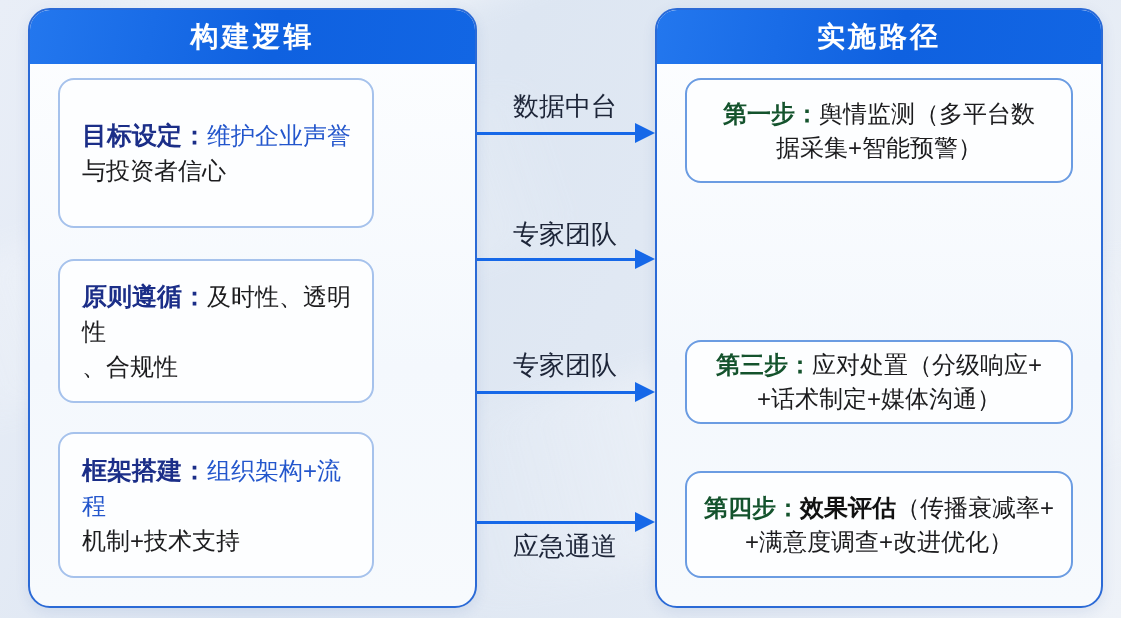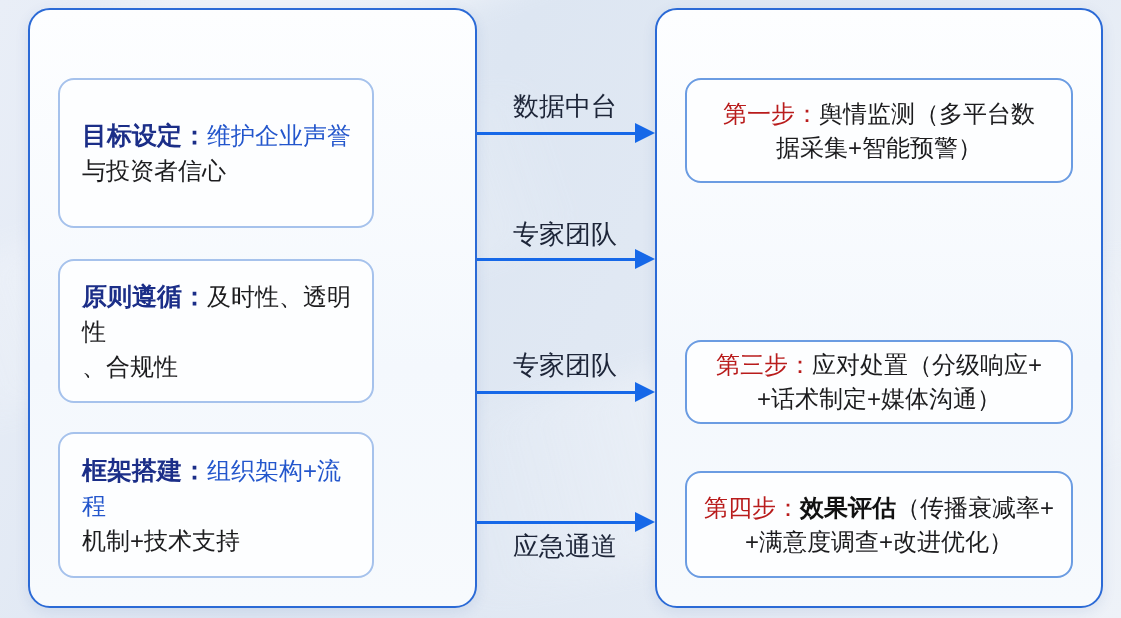--- a/index.html
+++ b/index.html
@@ -37,21 +37,21 @@
   .rbox{
     left:28px;width:388px;border:2px solid #6b9ce2;border-radius:16px;
     padding:0 12px;justify-content:center;
   }
   .lbox p, .rbox p{
     margin:0;white-space:pre-line;font-size:24px;line-height:35px;color:#1c1c1e;
   }
   .rbox p{text-align:center;line-height:34px;}
   .lbl-left{font-weight:bold;color:#1b2e88;font-size:25px;}
   .hl{color:#2356cc;}
-  .lbl-step{font-weight:normal;color:#b91c1c;}
+  .lbl-step{font-weight:bold;color:#14532d;}
   .strong-black{font-weight:bold;color:#111111;}
 
   .arrow{position:absolute;left:477px;width:176px;height:0;}
   .arrow .shaft{position:absolute;left:0;right:16px;top:-1px;height:2.5px;background:#1668e8;}
   .arrow .head{
     position:absolute;right:-2px;top:-10px;width:0;height:0;
     border-left:20px solid #1668e8;border-top:10px solid transparent;border-bottom:10px solid transparent;
   }
   .arrow-label{
     position:absolute;left:477px;width:176px;text-align:center;
@@ -59,35 +59,41 @@
   }
 </style>
 </head>
 <body>
 
 <div class="bg-shape s3"></div>
 <div class="bg-shape s1"></div>
 <div class="bg-shape s2"></div>
 
 <section class="panel left">
+  <header class="panel-header">
+    <span>构建逻辑</span>
+  </header>
   <div class="innerbox lbox" style="top:68px;height:150px;">
     <p><span class="lbl-left">目标设定：</span><span class="hl">维护企业声誉</span><span>
 与投资者信心</span></p>
   </div>
   <div class="innerbox lbox" style="top:249px;height:144px;">
     <p><span class="lbl-left">原则遵循：</span><span class="hl"></span><span>及时性、透明性
 、合规性</span></p>
   </div>
   <div class="innerbox lbox" style="top:422px;height:146px;">
     <p><span class="lbl-left">框架搭建：</span><span class="hl">组织架构+流程</span><span>
 机制+技术支持</span></p>
   </div>
 </section>
 
 <section class="panel right">
+  <header class="panel-header">
+    <span>实施路径</span>
+  </header>
   <div class="innerbox rbox" style="top:68px;height:105px;">
     <p><span class="lbl-step">第一步：</span><span class="strong-black"></span><span>舆情监测（多平台数
 据采集+智能预警）</span></p>
   </div>
   <div class="innerbox rbox" style="top:330px;height:84px;">
     <p><span class="lbl-step">第三步：</span><span class="strong-black"></span><span>应对处置（分级响应+
 +话术制定+媒体沟通）</span></p>
   </div>
   <div class="innerbox rbox" style="top:461px;height:107px;">
     <p><span class="lbl-step">第四步：</span><span class="strong-black">效果评估</span><span>（传播衰减率+

